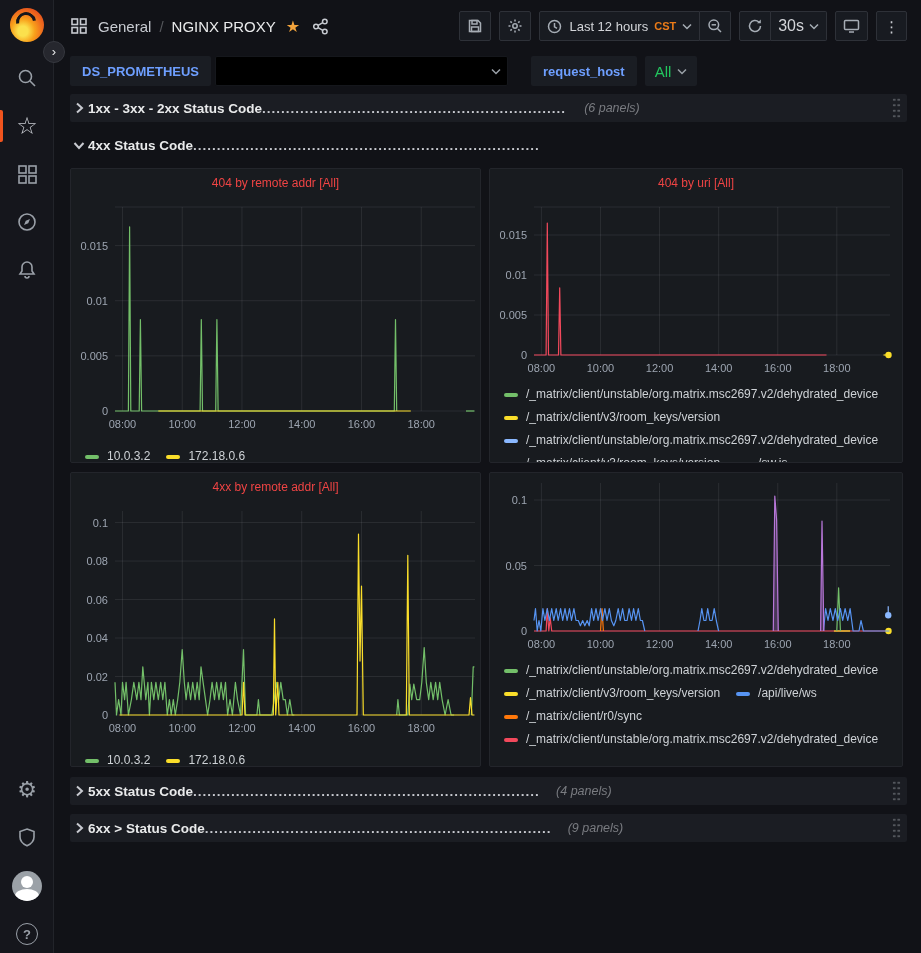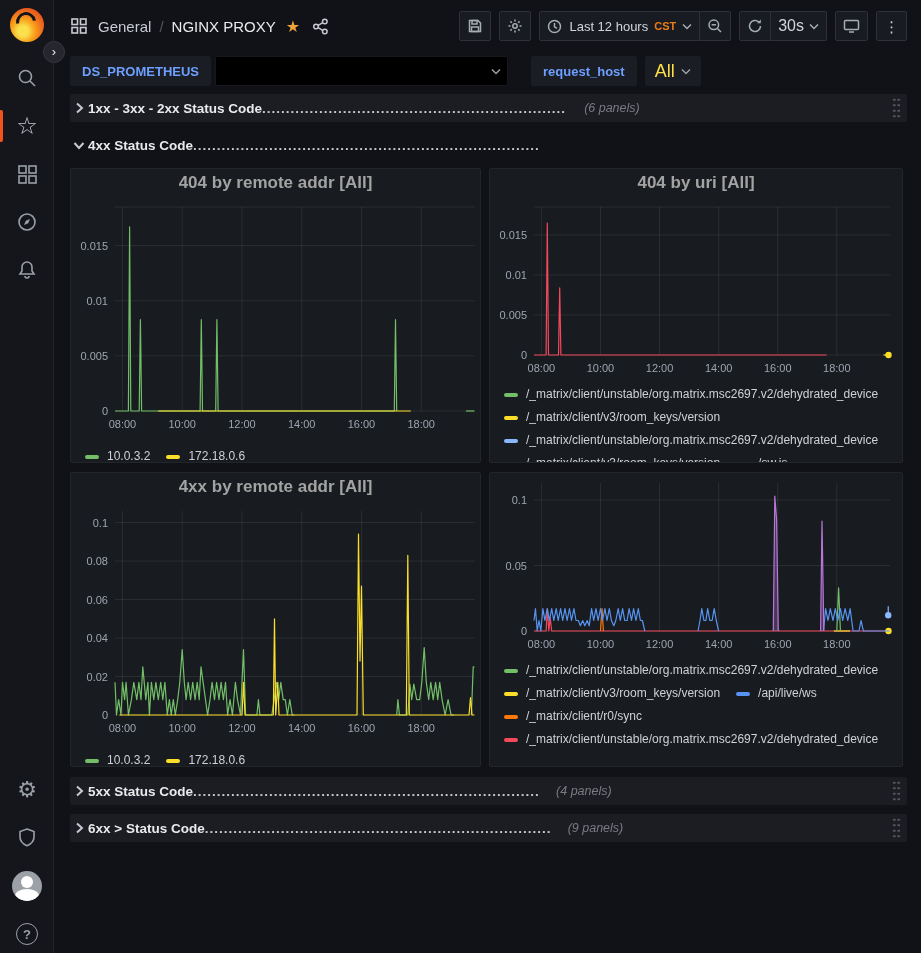--- a/index.html
+++ b/index.html
@@ -53,41 +53,41 @@
 
   
   .submenu { display:flex; align-items:center; padding:4px 14px 8px 16px; gap:0;text-align:center; }
   .chip { height:30px; display:flex; align-items:center; padding:0 12px; background:#1a1d23; border-radius:2px; }
   .chip-label { font-size:13px; font-weight:bold; color:#6e9fff; cursor:pointer; }
   .var-value { width:293px; height:30px; margin-left:4px; background:#000; border:1px solid #15171c; border-radius:2px;
      display:flex; align-items:center; justify-content:flex-end; padding-right:6px; cursor:pointer; }
   .var-value svg { stroke:#9aa0a8; fill:none; stroke-width:1.5; }
   .gap23 { width:23px; }
   .value-chip { height:30px; margin-left:8px; display:flex; align-items:center; gap:6px; padding:0 10px; background:#1a1d23; border-radius:2px; cursor:pointer; }
-  .value-chip .val { font-size:18px; color:#fde047; }
+  .value-chip .val { font-size:15px; color:#22c55e; }
   .value-chip svg { stroke:#9aa0a8; fill:none; stroke-width:1.5; }
 
   
   .content { padding:0 14px 0 16px; }
   .dash-row { height:28px; display:flex; align-items:center; border-radius:2px; margin-bottom:9px; cursor:pointer; position:relative; }
   .dash-row.boxed { background:#1b1d23; }
   .row-chevron { width:18px; display:flex; justify-content:center; color:#c8cad0; }
   .row-chevron svg { stroke:#c8cad0; fill:none; stroke-width:2; }
   .row-title { font-size:13.5px; font-weight:bold; color:#e9eaeb; white-space:nowrap; }
   .row-dots { font-size:13.5px; font-weight:bold; color:#c8cad0; letter-spacing:1px; white-space:nowrap; overflow:hidden; max-width:345px; }
   .row-count { font-size:12.5px; font-style:italic; color:#797b80; margin-left:18px; }
   .row-handle { position:absolute; right:6px; top:3px; width:9px; height:22px; cursor:grab;
      background-image:radial-gradient(circle, #53565c 1.1px, transparent 1.4px); background-size:4.5px 5.5px; background-position:0 0; }
 
   
   .panel-grid { display:grid; grid-template-columns:411px 414px; gap:9px 8px; margin-bottom:10px; }
   .panel { background:#181b1f; border:1px solid #23252b; border-radius:2px; overflow:hidden; position:relative; }
   .panel.tall { height:295px; }
   .panel-header { height:28px; display:flex; align-items:center; justify-content:center; cursor:pointer; }
-  .panel-title { font-size:17px; font-weight:700; color:#a3a3a3; }
+  .panel-title { font-size:12px; font-weight:400; color:#ef4444; }
   .panel-chart { display:block; }
   .legend { display:flex; flex-wrap:wrap; align-items:center; column-gap:16px; padding:2px 0 0 14px; line-height:23px; overflow:hidden; }
   .legend-item { display:inline-flex; align-items:center; gap:8px; cursor:pointer; white-space:nowrap; }
   .legend-swatch { width:14px; height:4px; border-radius:2px; flex:0 0 14px; }
   .legend-label { font-size:12px; color:#ced2d6; }
   .axis-text { font-size:11px; fill:#9da5b1; }
 </style>
 </head>
 <body>
 

